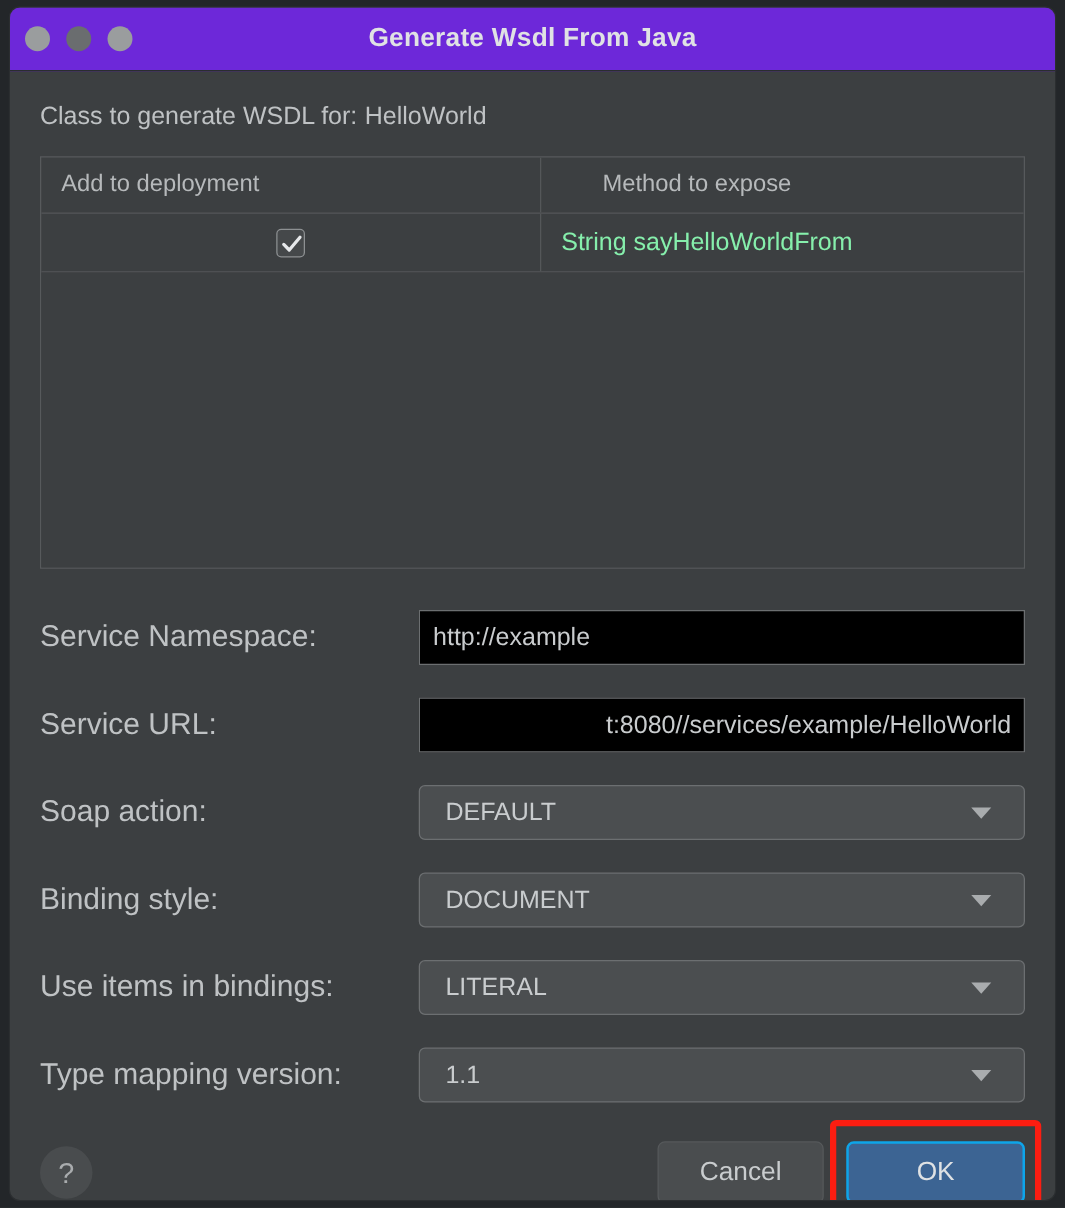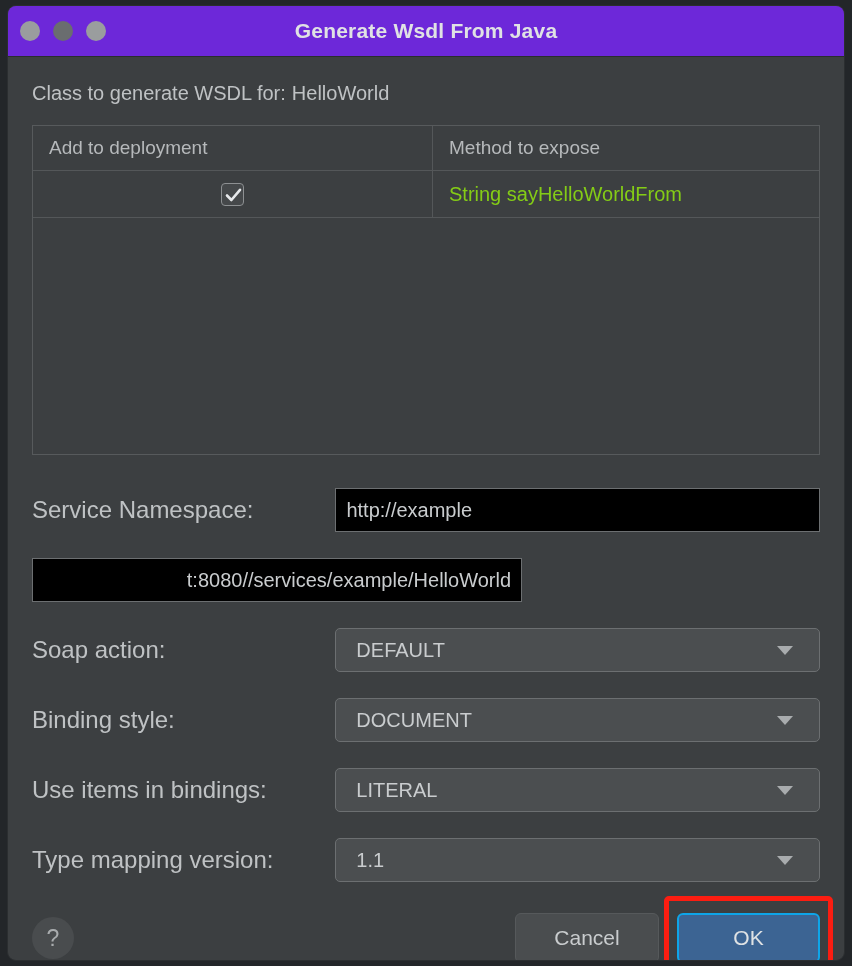--- a/index.html
+++ b/index.html
@@ -85,20 +85,21 @@
     background: #3c3f41;
     display: flex;
     flex-direction: column;
     overflow: hidden;
   }
   .tbl-header {
     display: flex;
     height: 45px;
     flex: 0 0 45px;
     border-bottom: 1px solid #545759;
+    gap: 33px;
   }
   .tbl-header .th {
     display: flex;
     align-items: center;
     font-size: 19px;
     color: #b6b9bb;
     padding-left: 16px;
   }
   .th.col-check  { width: 400px; border-right: 1px solid #545759; }
   .th.col-method { flex: 1; }
@@ -106,21 +107,21 @@
   .tbl-row {
     display: flex;
     height: 47px;
     flex: 0 0 47px;
     border-bottom: 1px solid #545759;
   }
   .tbl-row .td {
     display: flex;
     align-items: center;
     font-size: 20px;
-    color: #84cc16;
+    color: #86efac;
   }
   .td.col-check {
     width: 400px;
     border-right: 1px solid #545759;
     justify-content: center;
   }
   .td.col-method { flex: 1; padding-left: 16px; }
 
   .checkbox {
     width: 23px; height: 23px;
@@ -216,21 +217,21 @@
   .btn {
     height: 50px;
     border-radius: 6px;
     font-size: 21px;
     display: flex;
     align-items: center;
     justify-content: center;
     white-space: nowrap;
   }
   .btn.secondary {
-    width: 144px;
+    width: 133px;
     background: #4a4d4f;
     border: 1px solid #56595b;
     color: #c9ccce;
   }
   .btn.primary {
     width: 143px;
     background: #3c6493;
     border: 2px solid #0ea5e9;
     color: #dfe2e4;
   }
@@ -284,20 +285,21 @@
     </div>
 
     <div id="form">
 
       <div class="form-row">
         <div class="form-label">Service Namespace:</div>
         <div class="text-field">http://example</div>
       </div>
 
       <div class="form-row">
+        <div class="form-label">Service URL:</div>
         <div class="text-field clipped">t:8080//services/example/HelloWorld</div>
       </div>
 
       <div class="form-row">
         <div class="form-label">Soap action:</div>
         <div class="dropdown">
           <span>DEFAULT</span>
           <span class="arrow"></span>
         </div>
       </div>

